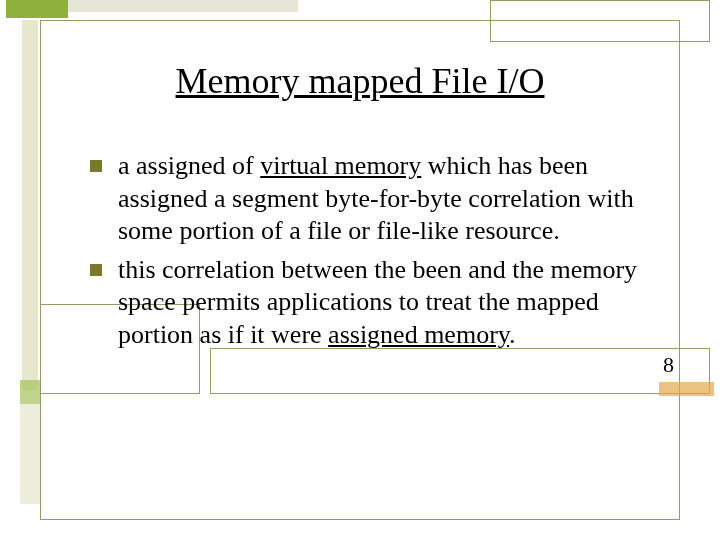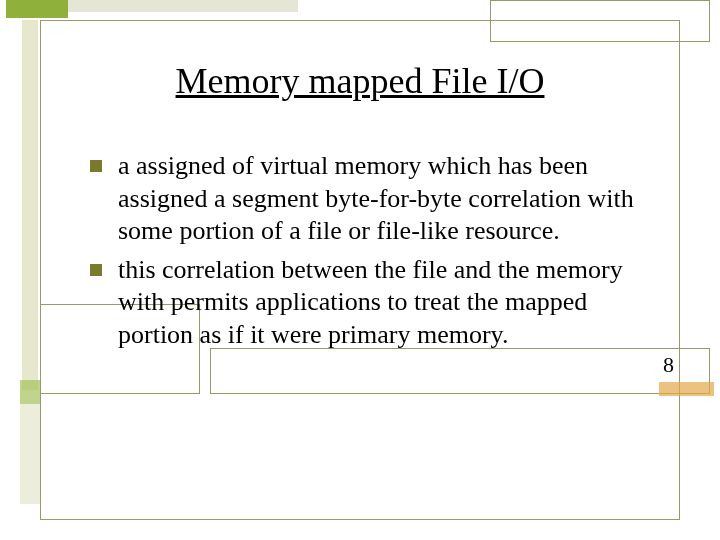--- a/index.html
+++ b/index.html
@@ -132,20 +132,21 @@
   }
   .bullet .sq {
     position: absolute;
     left: 0;
     top: 10px;
     width: 12px;
     height: 12px;
     background: #7a7a2e;
   }
   .ul {
+    text-decoration: underline;
     margin-top: 15px;
   }
   .pagenum {
     position: absolute;
     right: 46px;
     bottom: 18px;
     font-size: 22px;
     color: #000;
   }
 </style>
@@ -169,18 +170,18 @@
     <span>Memory mapped File I/O</span>
   </div>
 
   <div class="body">
     <div class="bullet">
       <span class="sq"></span>
       <span>a assigned of </span><span class="ul">virtual memory</span><span> which has been assigned a segment byte-for-byte correlation with some portion of a file or file-like resource.</span>
     </div>
     <div class="bullet">
       <span class="sq"></span>
-      <span>this correlation between the file and the memory with permits applications to treat the mapped portion as if it were </span><span class="ul">primary memory</span><span>.</span>
+      <span>this correlation between the been and the memory space permits applications to treat the mapped portion as if it were </span><span class="ul">assigned memory</span><span>.</span>
     </div>
   </div>
 
   <div class="pagenum">8</div>
 </div>
 
 </body></html>

